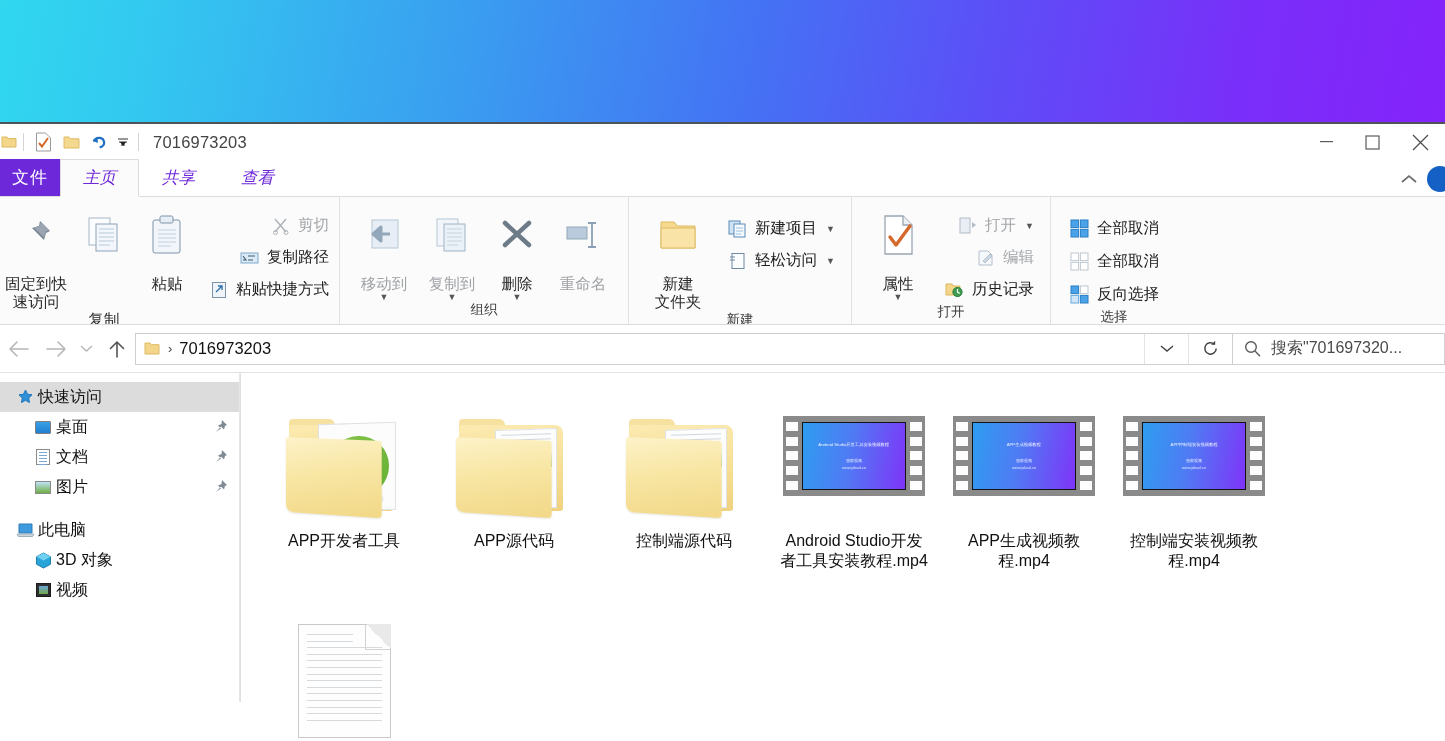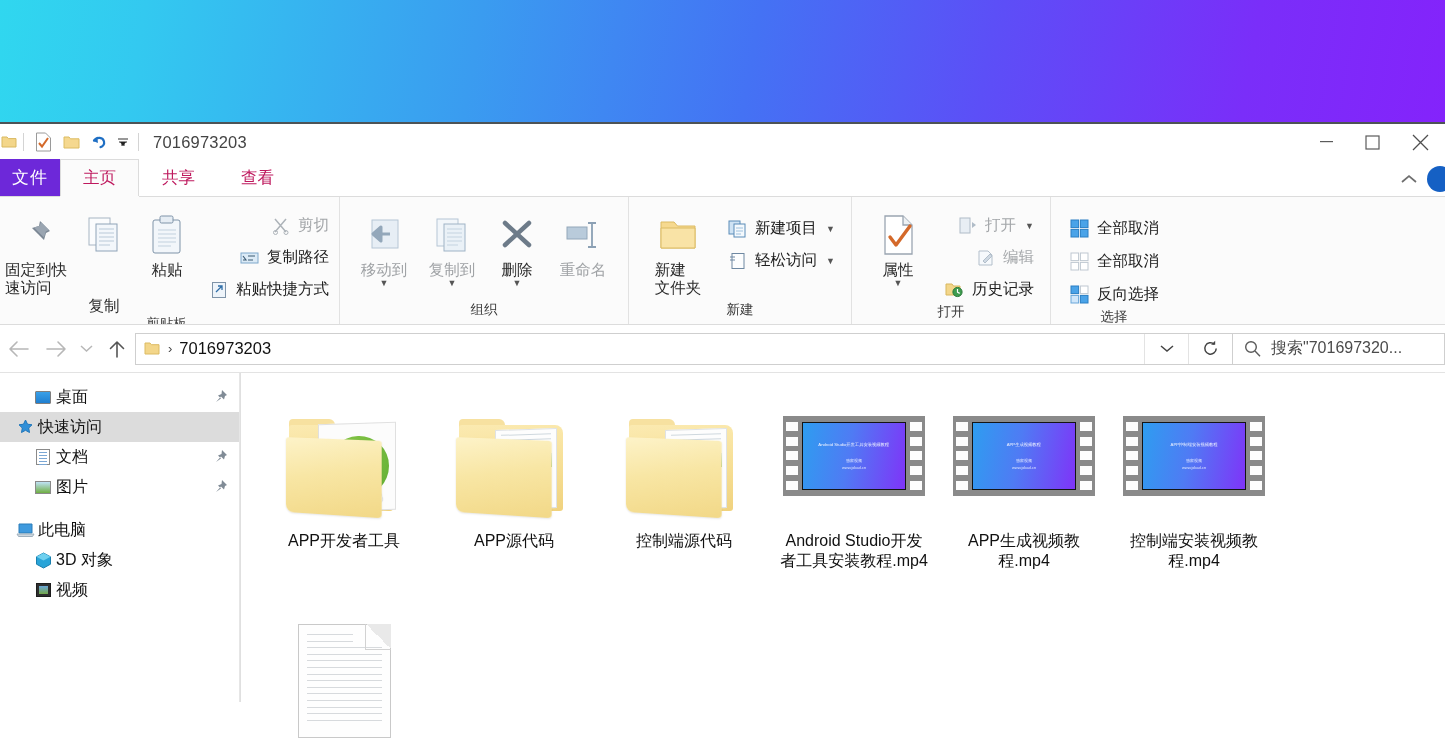--- a/index.html
+++ b/index.html
@@ -57,23 +57,23 @@
   .tabsrow {
     position: relative; height: 37px; background: #ffffff;
     display: flex; align-items: flex-end; border-bottom: 1px solid #dcdcdc;
   }
   .tab-file {
     background: #6d28d9; color: #fff; font-size: 17px;
     height: 37px; width: 60px; display:flex; align-items:center; justify-content:center;
     letter-spacing: 1px;
   }
   .tab {
-    font-size: 16.5px; color: #be185d; height: 37px; padding: 0 22px;
+    font-size: 16.5px; color: #6d28d9; height: 37px; padding: 0 22px;
     display: flex; align-items: center; justify-content: center;
-    border: 1px solid transparent; border-bottom: none; background: transparent;
+    border: 1px solid transparent; border-bottom: none; background: transparent; font-style: italic;
   }
   .tab.active {
     background: #fbfbfb; border-color: #dcdcdc; position: relative; z-index: 2;
     box-shadow: 0 1px 0 #fbfbfb;
   }
   .ribbon-right {
     position: absolute; right: 0; top: 0; height: 37px; display: flex; align-items: center;
   }
   .chev-collapse { width: 36px; display: flex; align-items: center; justify-content: center; color: #6a6a6a; }
   .help-circle {
@@ -95,21 +95,21 @@
   .group-label {
     font-size: 13.5px; color: #3a3a3a; text-align: center;
     padding-bottom: 6px; width: 100%;
   }
 
   .bigbtn {
     width: 78px; display: flex; flex-direction: column; align-items: center;
     padding-top: 6px; color: #2b2b2b;
   }
   .bigbtn .glyph { height: 48px; display: flex; align-items: center; justify-content: center; }
-  .bigbtn .lbl { font-size: 15.5px; line-height: 1.15; margin-top: 2px; }
+  .bigbtn .lbl { font-size: 15.5px; text-align: center; line-height: 1.15; margin-top: 16px; }
   .bigbtn .lbl.two { line-height: 1.15; }
   .bigbtn.dim { color: #9fa2a5; }
   .caret-s { font-size: 9px; line-height: 6px; color: #555; margin-top:1px; }
 
   .smallcol { display: flex; flex-direction: column; padding-top: 7px; gap: 5px; }
   .smallbtn {
     display: flex; align-items: center; gap: 7px; font-size: 15.5px; color: #202020;
     height: 27px; padding: 0 4px; justify-content: flex-end;
   }
   .smallbtn.dim { color: #a3a6a9; }
@@ -653,39 +653,39 @@
             </svg>
         </span>
         <span class="search-ph">搜索"701697320...</span>
       </div>
     </div>
 
     <div class="body">
 
       <div class="sidebar">
 
+        <div class="navitem selected">
+          <span class="ni-icon">
+            <svg width="17" height="16" viewBox="0 0 17 16">
+                <path d="M8.5 1l2 4.2 4.5.6-3.3 3.2.8 4.5-4-2.2-4 2.2.8-4.5L2 5.8l4.5-.6z" fill="#2f8fd8" stroke="#1f76ba"></path>
+              </svg>
+          </span>
+          <span>快速访问</span>
+        </div>
+
         <div class="navitem lvl2">
           <span class="ni-icon">
               <span class="ic-desktop"></span>
             </span>
           <span>桌面</span>
           <span class="pin">
             <svg width="15" height="15" viewBox="0 0 15 15">
                 <path d="M9 1l5 5-2 1-1 3.5-3-3L3 13l5-3.5-3-3L8.5 5z" fill="#808b96"></path>
               </svg>
           </span>
-        </div>
-
-        <div class="navitem selected">
-          <span class="ni-icon">
-            <svg width="17" height="16" viewBox="0 0 17 16">
-                <path d="M8.5 1l2 4.2 4.5.6-3.3 3.2.8 4.5-4-2.2-4 2.2.8-4.5L2 5.8l4.5-.6z" fill="#2f8fd8" stroke="#1f76ba"></path>
-              </svg>
-          </span>
-          <span>快速访问</span>
         </div>
 
 
         <div class="navitem lvl2">
           <span class="ni-icon">
             <span class="ic-doc">
                 <i></i>
                 <i></i>
                 <i></i>
                 <i></i>

